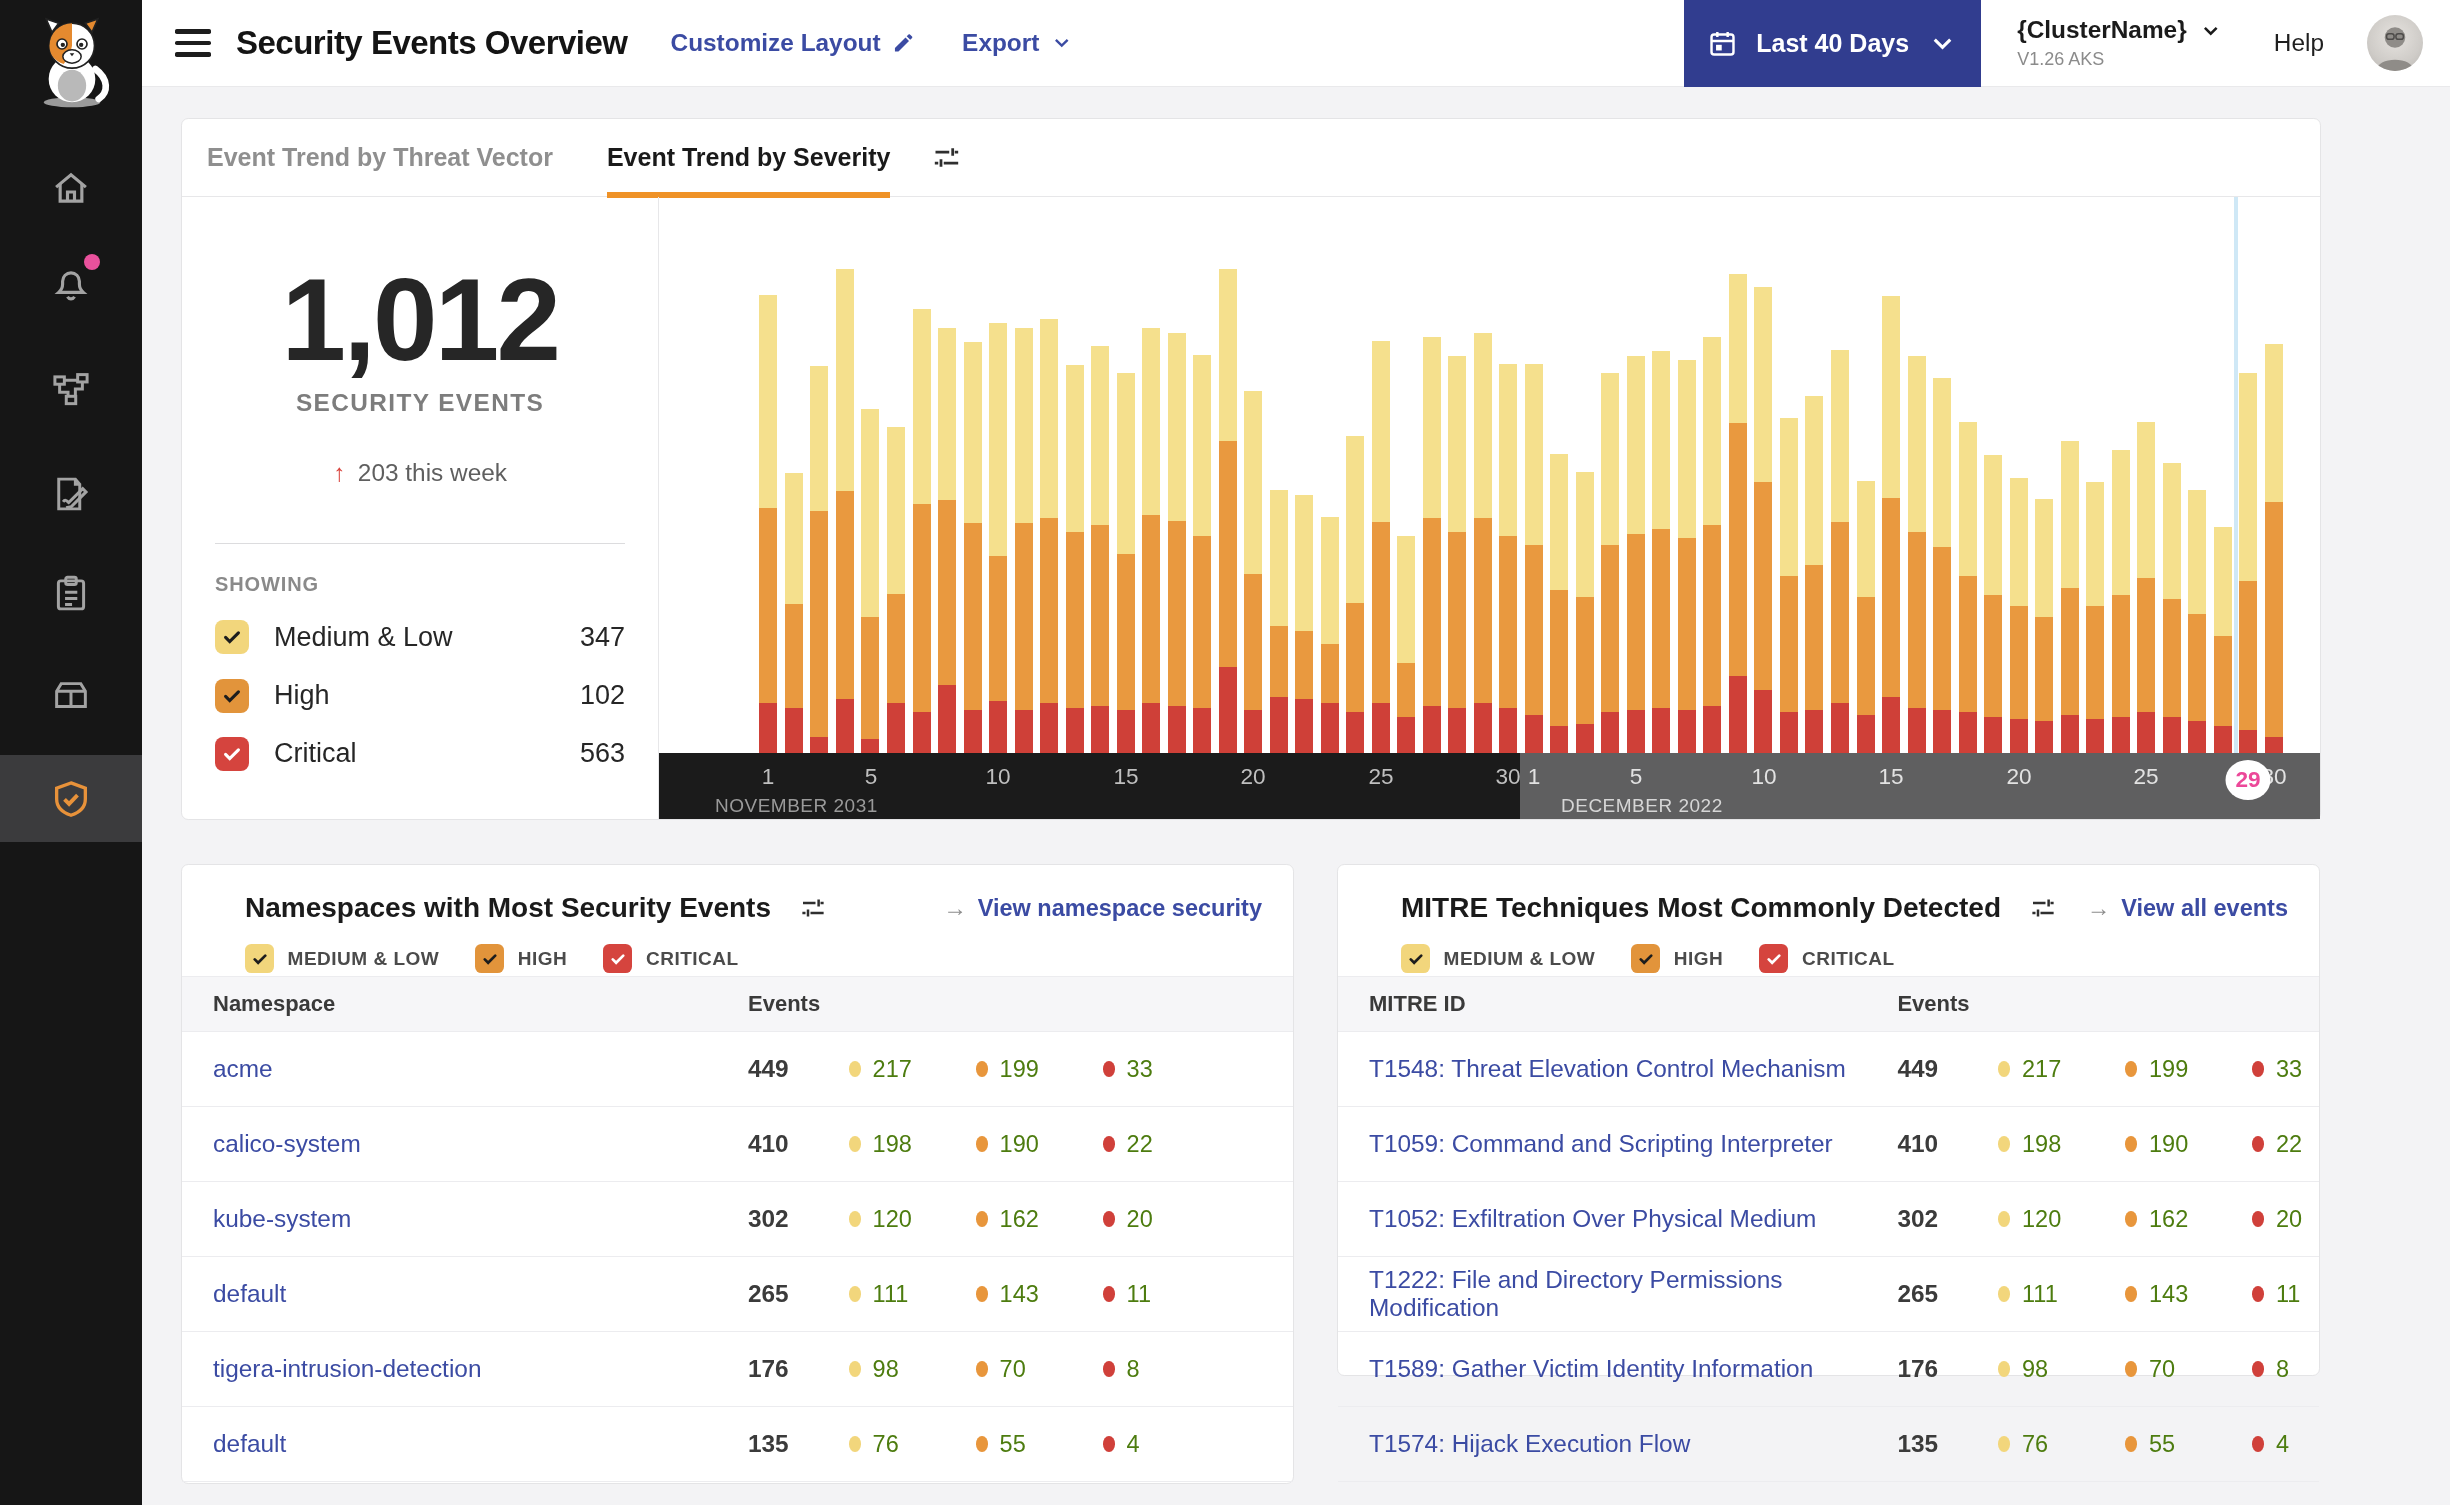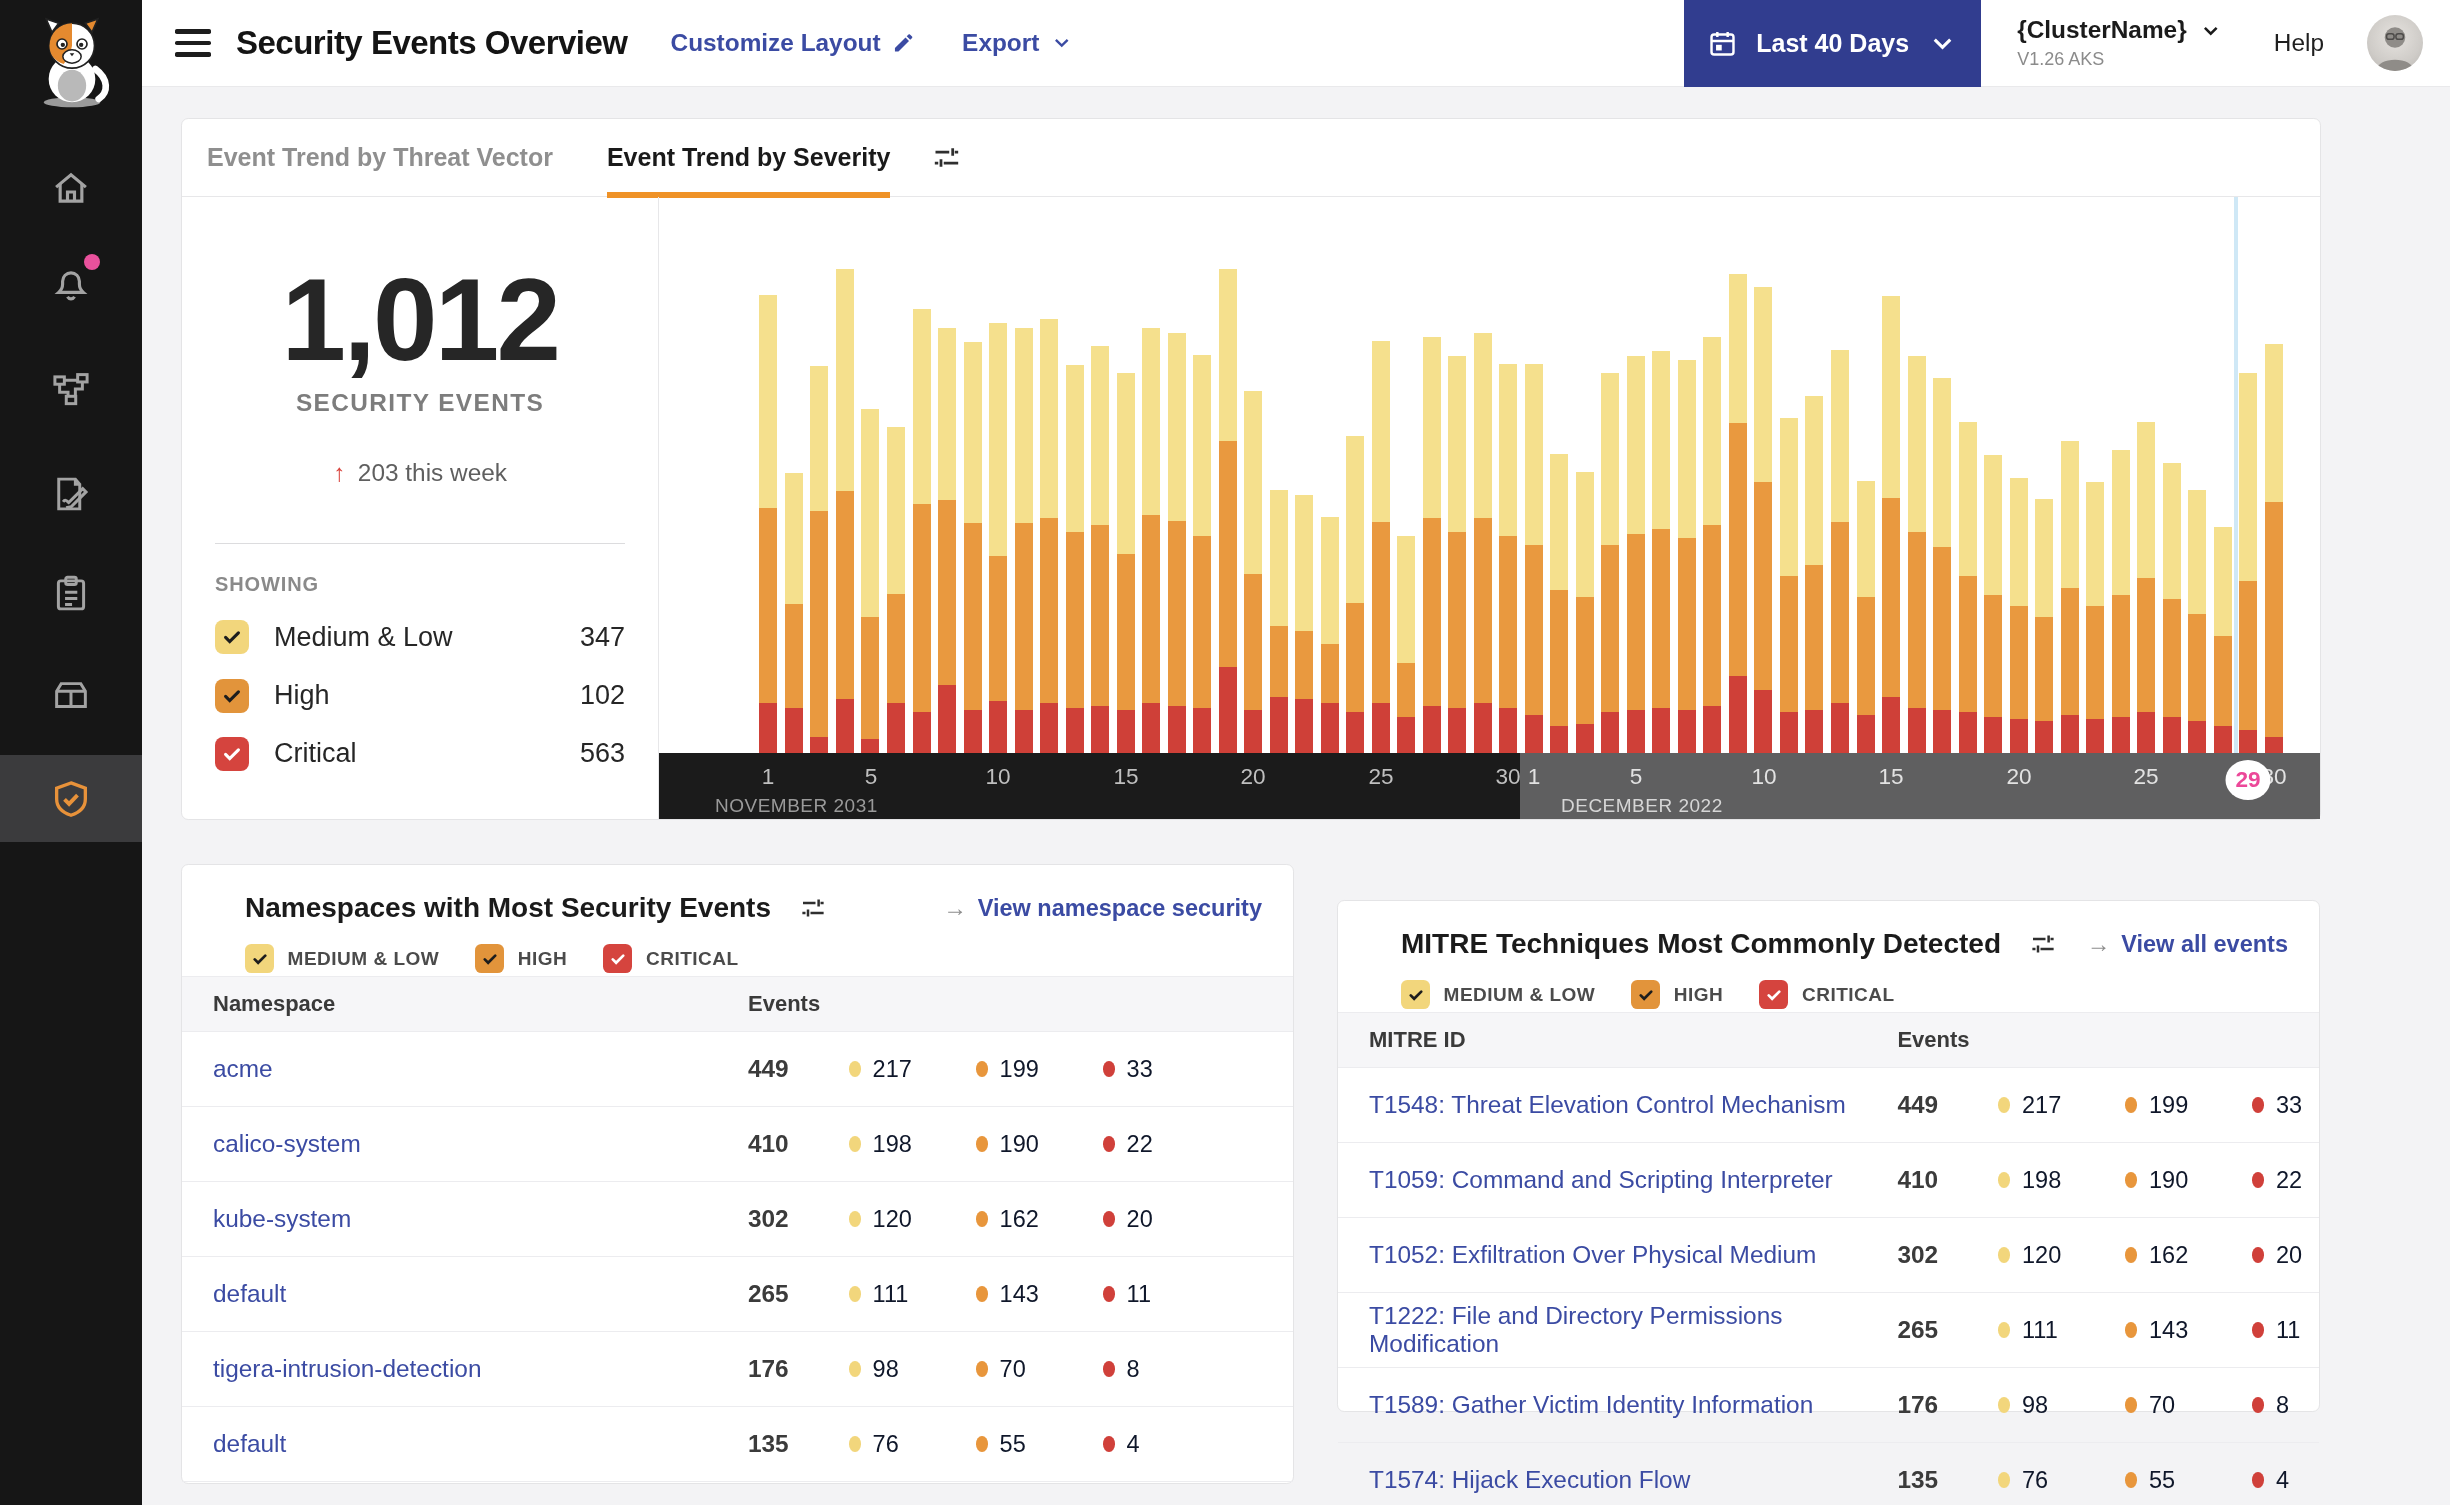--- a/index.html
+++ b/index.html
@@ -70,40 +70,40 @@
   .band-dec{left:861px;right:0;background:#5f5f60;}
   .tick{position:absolute;top:11px;font-size:22.6px;color:#bfbfbf;transform:translateX(-50%);}
   .tick.dec{color:#e2e2e2;}
   .month-label{position:absolute;top:42px;font-size:19px;color:#9a9a9a;letter-spacing:0.5px;}
   .month-label.dec{color:#d6d6d6;}
   .day-bubble{position:absolute;top:7.2px;width:45px;height:40px;background:#fff;border-radius:50%;color:#ec4899;font-weight:700;font-size:22.6px;display:flex;align-items:center;justify-content:center;transform:translateX(-50%);z-index:2;cursor:pointer;}
 
   
   .panel{position:absolute;top:864px;background:#fff;border:1.8px solid #e4e4e6;border-radius:7.2px;padding-left:32px;}
   #ns-panel{left:181px;width:1113px;height:620px;}
-  #mitre-panel{left:1337px;width:983px;height:512px;margin-top:36px;}
+  #mitre-panel{left:1337px;width:983px;height:512px;}
   .panel-head{padding:27px 31px 0;}
   .ph-row1{display:flex;align-items:center;}
   .panel-title{font-size:28px;font-weight:700;color:#1b1b1b;}
   .ph-row1 .tune{margin-left:27px;width:30px;height:30px;}
   .view-link{margin-left:auto;font-size:23.5px;color:#3b4ba3;font-weight:600;cursor:pointer;white-space:nowrap;}
   .view-link .arr{color:#8d8d8d;margin-right:11px;font-weight:400;}
   .chips{display:flex;align-items:center;gap:36px;margin-top:20px;}
   .chip{display:flex;align-items:center;gap:13.6px;font-size:19px;font-weight:700;color:#4b4b4b;letter-spacing:0.5px;}
   .chip .checkbox{width:29px;height:29px;border-radius:6.3px;}
   .chip .checkbox svg{width:18px;height:18px;}
   .tbl{position:absolute;left:0;right:0;top:111px;bottom:0;}
   .tbl-head{height:56px;background:#f6f6f8;border-top:1.8px solid #ececef;border-bottom:1.8px solid #ececef;display:flex;align-items:center;padding:0 31px;font-size:22px;font-weight:700;color:#3a3a3a;}
   .tbl-row{height:75px;display:flex;align-items:center;padding:0 31px;border-bottom:1.8px solid #ececef;font-size:24.4px;}
   .col1{width:51%;flex:none;}
   .mitre-col .col1{width:57.5%;}
   .tbl-link{color:#3b4ba3;cursor:pointer;}
   .ev-cell{display:flex;align-items:center;flex:1;}
   .ev-total{width:101px;flex:none;font-weight:600;color:#3b3b3b;}
-  .grp{display:flex;align-items:center;gap:11.8px;width:127px;flex:none;color:#0f172a;font-size:23.5px;}
+  .grp{display:flex;align-items:center;gap:11.8px;width:127px;flex:none;color:#4d7c0f;font-size:23.5px;}
   .dot{width:11.8px;height:15.4px;border-radius:50%;flex:none;}
   .dot-m{background:#f2d67c;}
   .dot-h{background:#e8963c;}
   .dot-c{background:#d0403a;}
 </style>
 </head>
 <body>
 
 <div id="app">
 

